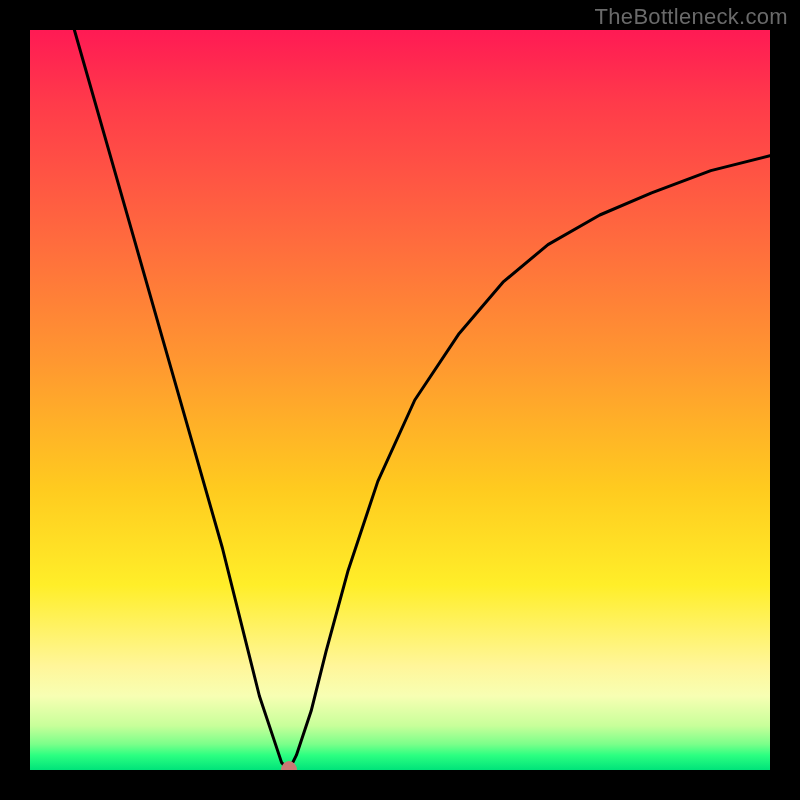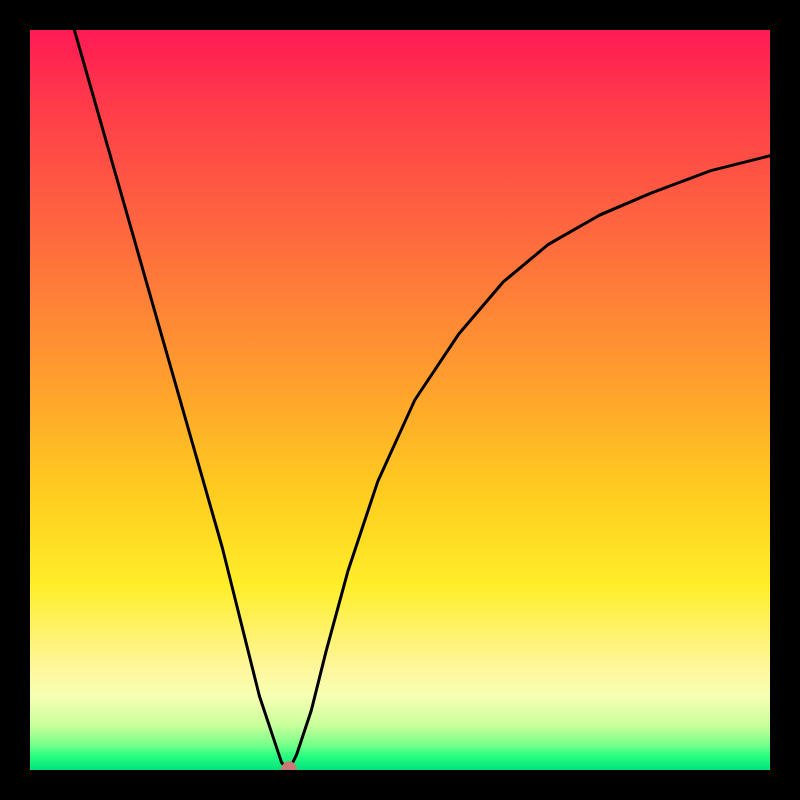--- a/index.html
+++ b/index.html
@@ -68,20 +68,21 @@
     background: #c97a75;
     transform: translate(-50%, -50%);
     z-index: 5;
   }
 </style>
 </head>
 <body>
 
 <div class="frame">
 
+  <div class="watermark">TheBottleneck.com</div>
 
   <div class="plot-area">
     <div class="gradient-bg"></div>
 
     <svg class="curve-svg" viewBox="0 0 740 740" preserveAspectRatio="none">
       <path d="M44.4 0.0 L74.0 103.6 L103.6 207.2 L133.2 310.8 L162.8 414.4 L192.4 518.0 L214.6 606.8 L229.4 666.0 L244.2 710.4 L251.6 732.6 L259.0 740.0 L259.0 740.0 L266.4 725.2 L281.2 680.8 L296.0 621.6 L318.2 540.2 L347.8 451.4 L384.8 370.0 L429.2 303.4 L473.6 251.6 L518.0 214.6 L569.8 185.0 L621.6 162.8 L680.8 140.6 L740.0 125.8" fill="none" stroke="#000" stroke-width="3" stroke-linejoin="round" stroke-linecap="round"></path>
     </svg>
 
     <div class="minimum-marker" style="left: 259px; top: 740px; background: rgb(201, 122, 117);"></div>
   </div>

